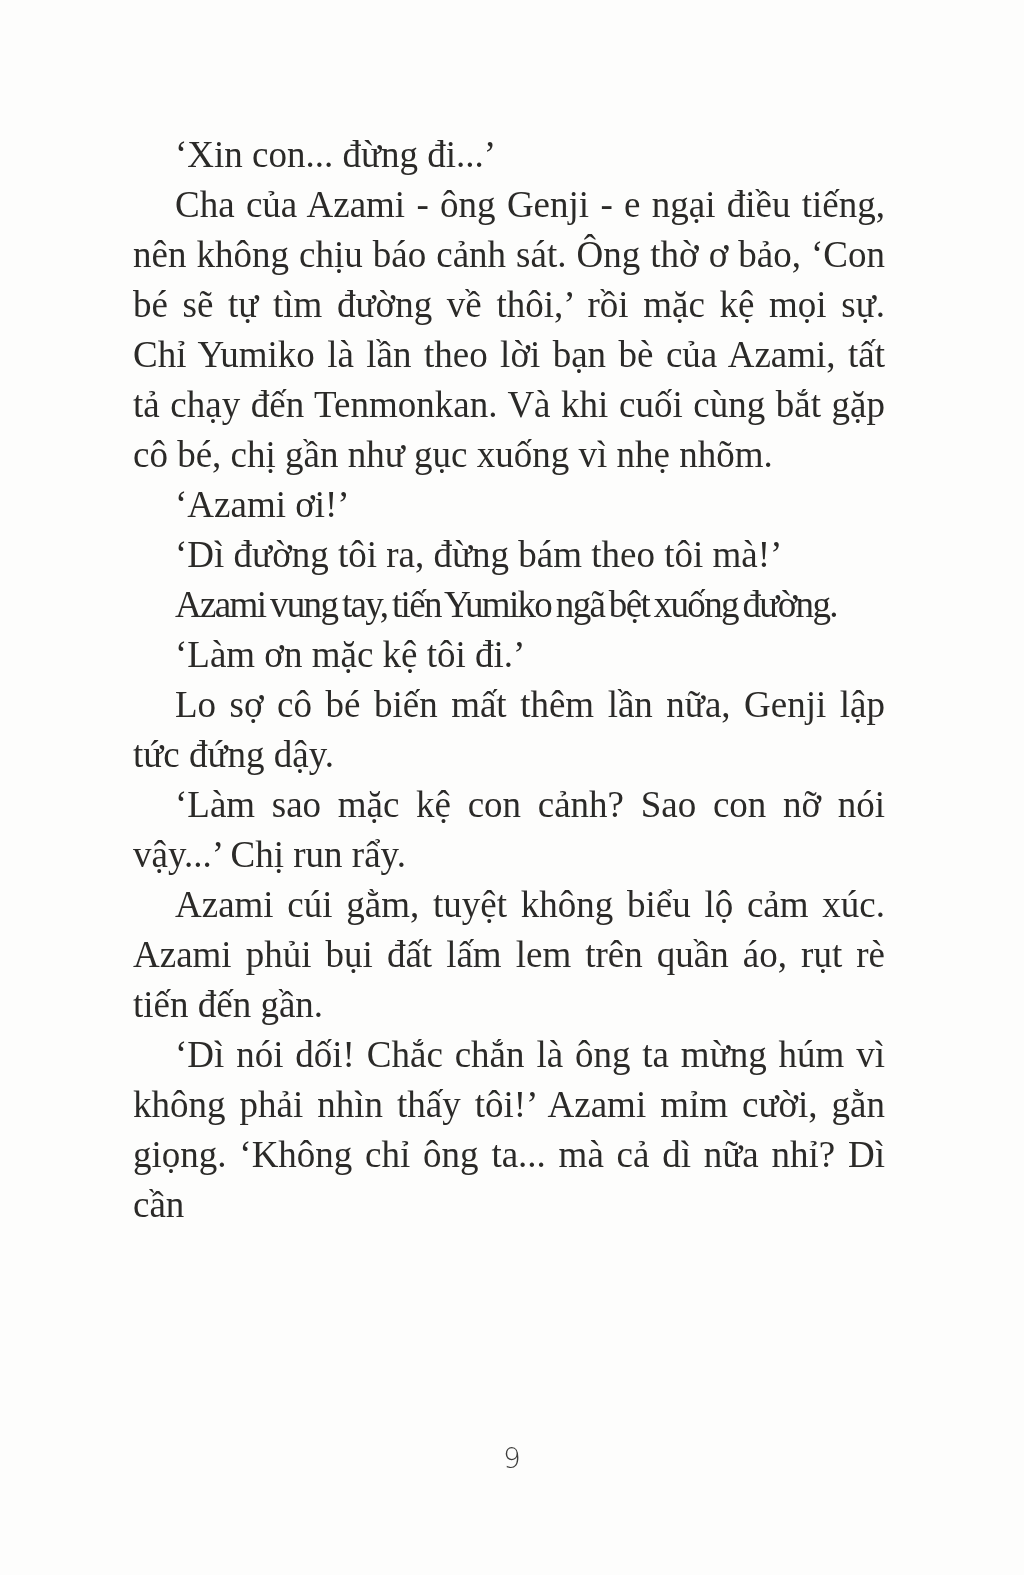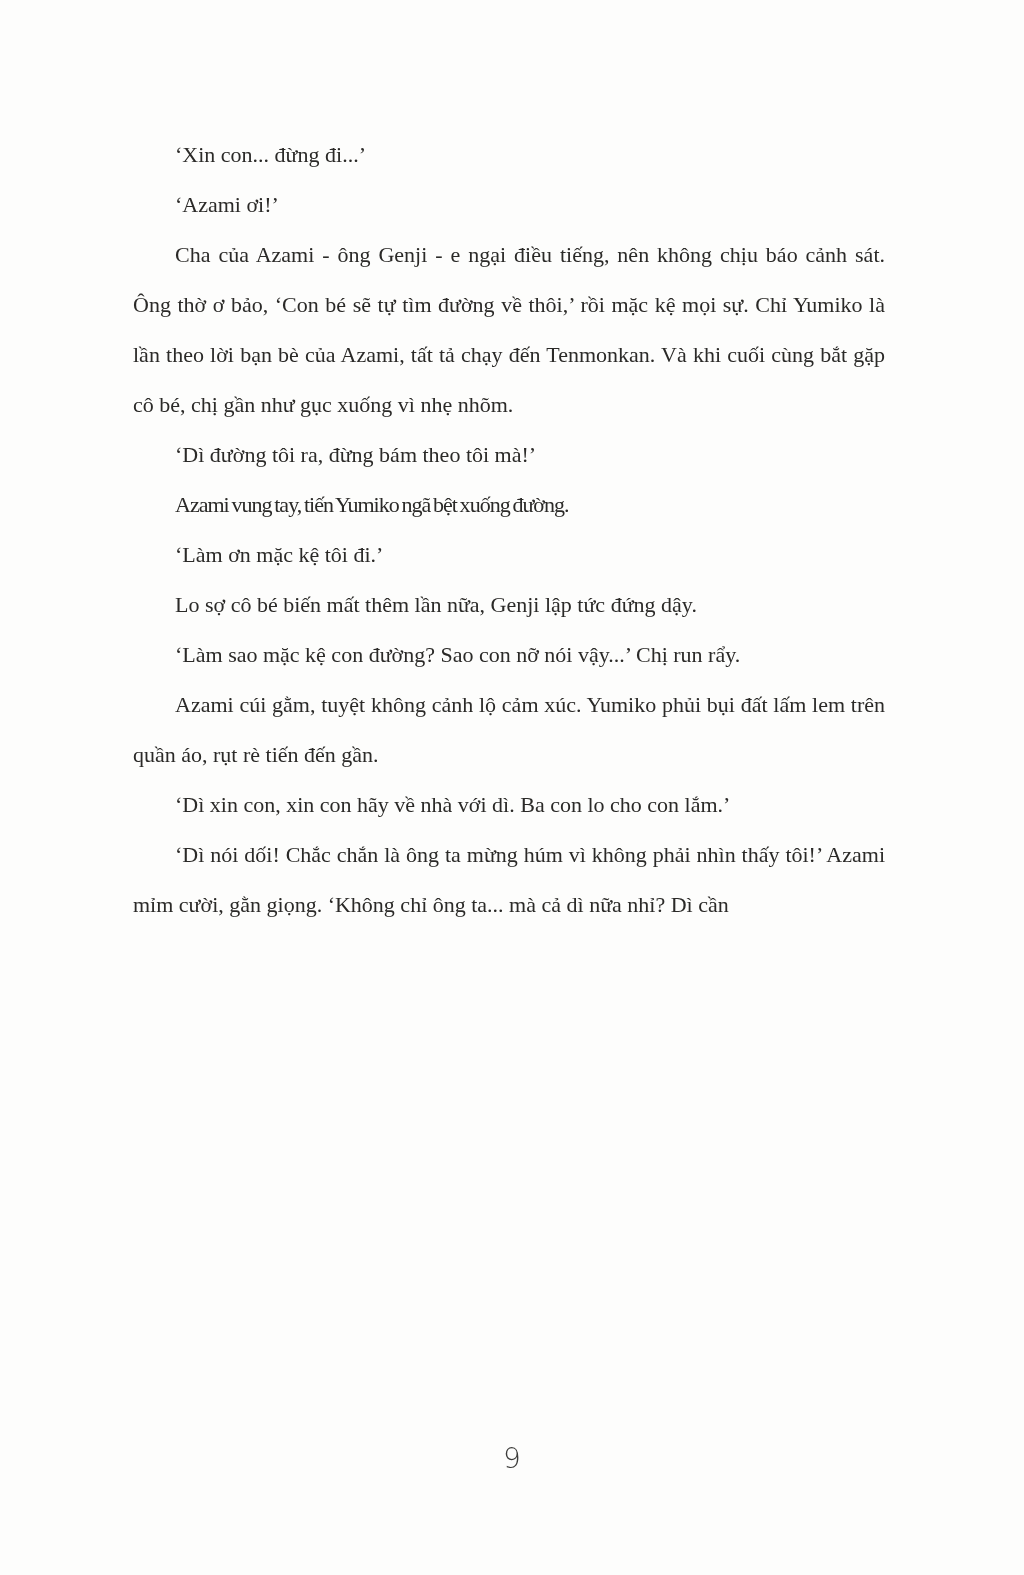--- a/index.html
+++ b/index.html
@@ -18,21 +18,21 @@
     position: absolute;
     inset: 0;
     background: #fdfdfc;
   }
   .text-block {
     position: absolute;
     left: 133px;
     top: 130px;
     width: 752px;
     color: #2b2a28;
-    font-size: 22px;
+    font-size: 37px;
     line-height: 50px;
     text-align: justify;
     text-rendering: optimizeLegibility;
   }
   .text-block p {
     margin: 0;
     padding: 0;
     text-indent: 42px;
   }
   .text-block p.italic {
@@ -54,27 +54,26 @@
     color: #3c3c3a;
   }
 </style>
 </head>
 <body>
 
 <div class="page">
 
   <div class="text-block">
     <p>‘Xin con... đừng đi...’</p>
+    <p>Cha của Azami - ông Genji - e ngại điều tiếng, nên không chịu báo cảnh sát. Ông thờ ơ bảo, ‘Con bé sẽ tự tìm đường về thôi,’ rồi mặc kệ mọi sự. Chỉ Yumiko là lần theo lời bạn bè của Azami, tất tả chạy đến Tenmonkan. Và khi cuối cùng bắt gặp cô bé, chị gần như gục xuống vì nhẹ nhõm.</p>
     <p>‘Azami ơi!’</p>
-    <p>Cha của Azami - ông Genji - e ngại điều tiếng, nên không chịu báo cảnh sát. Ông thờ ơ bảo, ‘Con bé sẽ tự tìm đường về thôi,’ rồi mặc kệ mọi sự. Chỉ Yumiko là lần theo lời bạn bè của Azami, tất tả chạy đến Tenmonkan. Và khi cuối cùng bắt gặp cô bé, chị gần như gục xuống vì nhẹ nhõm.</p>
     <p>‘Dì đường tôi ra, đừng bám theo tôi mà!’</p>
     <p class="tight">Azami vung tay, tiến Yumiko ngã bệt xuống đường.</p>
     <p>‘Làm ơn mặc kệ tôi đi.’</p>
     <p>Lo sợ cô bé biến mất thêm lần nữa, Genji lập tức đứng dậy.</p>
-    <p>‘Làm sao mặc kệ con đường? Sao con nỡ nói vậy...’ Chị run rẩy.</p>
-    <p>Azami cúi gằm, tuyệt không cảnh lộ cảm xúc. Yumiko phủi bụi đất lấm lem trên quần áo, rụt rè tiến đến gần.</p>
-    <p>‘Dì xin con, xin con hãy về nhà với dì. Ba con lo cho con lắm.’</p>
+    <p>‘Làm sao mặc kệ con cảnh? Sao con nỡ nói vậy...’ Chị run rẩy.</p>
+    <p>Azami cúi gằm, tuyệt không biểu lộ cảm xúc. Azami phủi bụi đất lấm lem trên quần áo, rụt rè tiến đến gần.</p>
     <p>‘Dì nói dối! Chắc chắn là ông ta mừng húm vì không phải nhìn thấy tôi!’ Azami mỉm cười, gằn giọng. ‘Không chỉ ông ta... mà cả dì nữa nhỉ? Dì cần</p>
   </div>
 
   <div class="page-number">9</div>
 
 </div>
 
 </body></html>

